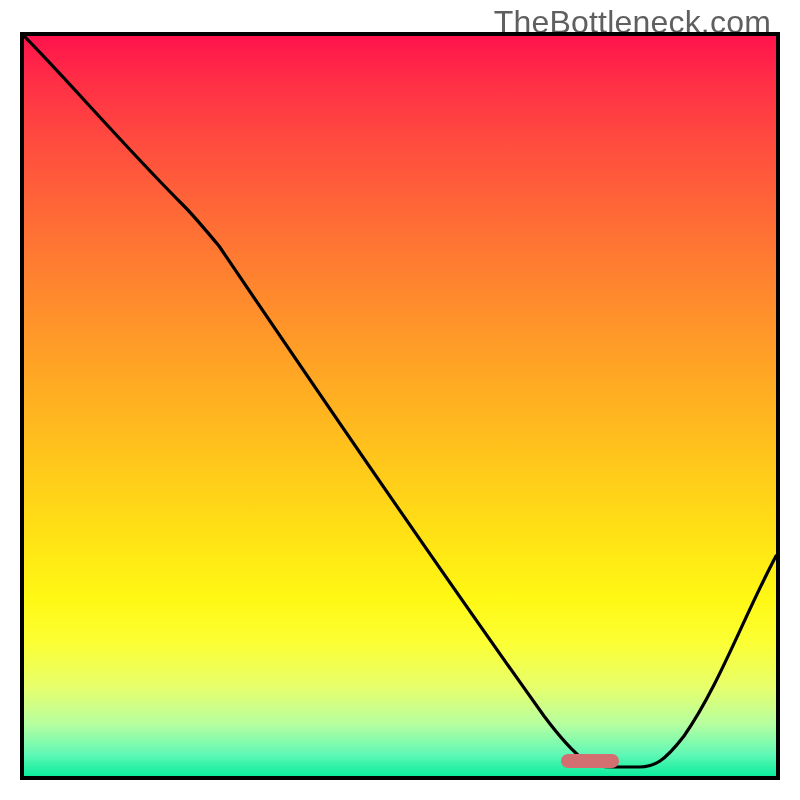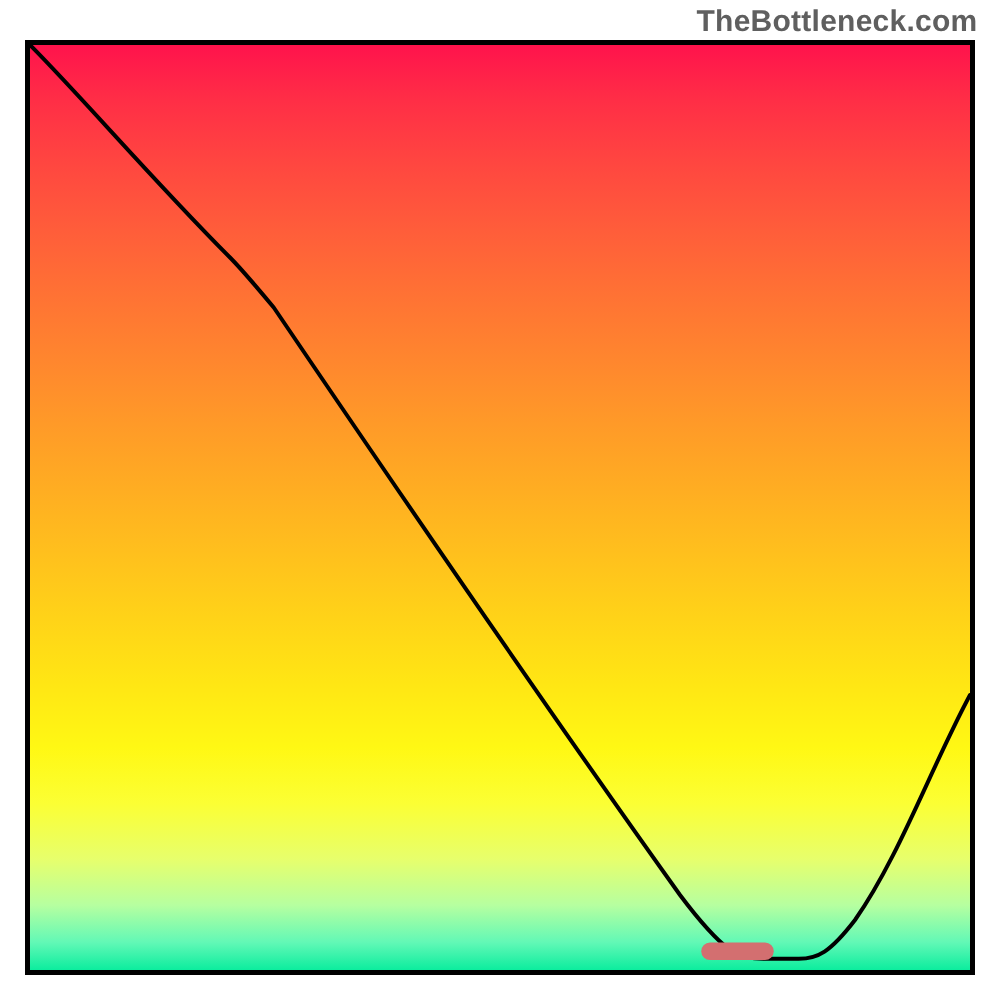--- a/index.html
+++ b/index.html
@@ -13,23 +13,23 @@
   }
   .frame {
     position: relative;
     width: 800px;
     height: 800px;
     box-sizing: border-box;
   }
   .attribution {
     position: absolute;
     top: 4px;
-    right: 18px;
-    font-size: 24px;
-    font-weight: 700;
+    right: 29px;
+    font-size: 32px;
+    font-weight: 400;
     color: #5f5f5f;
     letter-spacing: 0.2px;
   }
   .plot {
     position: absolute;
     left: 20px;
     top: 32px;
     width: 760px;
     height: 748px;
     box-sizing: border-box;

